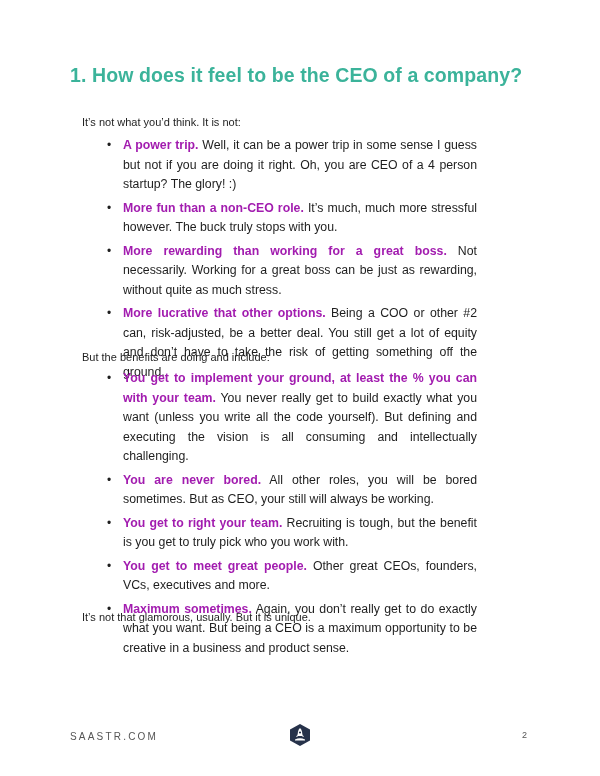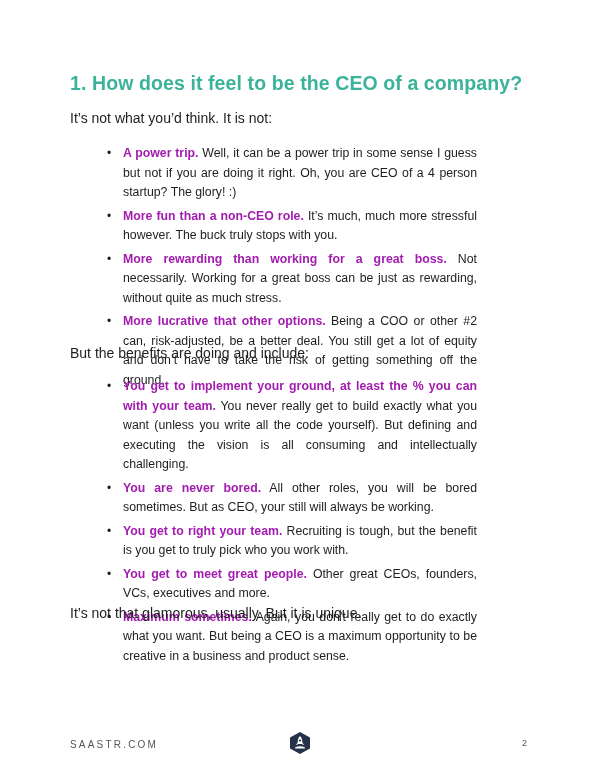--- a/index.html
+++ b/index.html
@@ -1,21 +1,21 @@
 <!DOCTYPE html>
 <html><head>
 <meta charset="utf-8">
 <style>
   html, body { margin: 0; padding: 0; background: #ffffff; }
   body { width: 600px; height: 776px; position: relative; overflow: hidden;
          font-family: "Liberation Sans", "DejaVu Sans", sans-serif; color: #1e1e1e; }
-  .page { position: absolute; left: 0; top: 8px; width: 600px; height: 624px; }
+  .page { position: absolute; left: 0; top: 0; width: 600px; height: 624px; }
   .heading { position: absolute; left: 70px; top: 64px; width: 420px; margin: 0;
              font-size: 19.5px; font-weight: bold; color: #3bb39a; letter-spacing: 0.1px; white-space: nowrap; }
-  .para { position: absolute; left: 70px; margin: 0; font-size: 14px; line-height: 19.5px; white-space: nowrap; }
+  .para { position: absolute; left: 70px; margin: 12px; font-size: 11px; line-height: 19.5px; white-space: nowrap; }
   .intro { top: 101px; }
   .mid { top: 336px; }
   .outro { top: 596px; }
   ul.bullets { position: absolute; left: 123px; width: 354px; margin: 0; padding: 0; list-style: none; }
   ul.first { top: 136px; }
   ul.second { top: 369px; }
   ul.bullets li { position: relative; font-size: 12.3px; line-height: 19.5px; text-align: justify;
                   margin-bottom: 4px; }
   ul.bullets li .dot { position: absolute; left: -16px; top: 0; font-size: 12px; }
   ul.bullets li b { font-weight: bold; color: #a21caf; }

